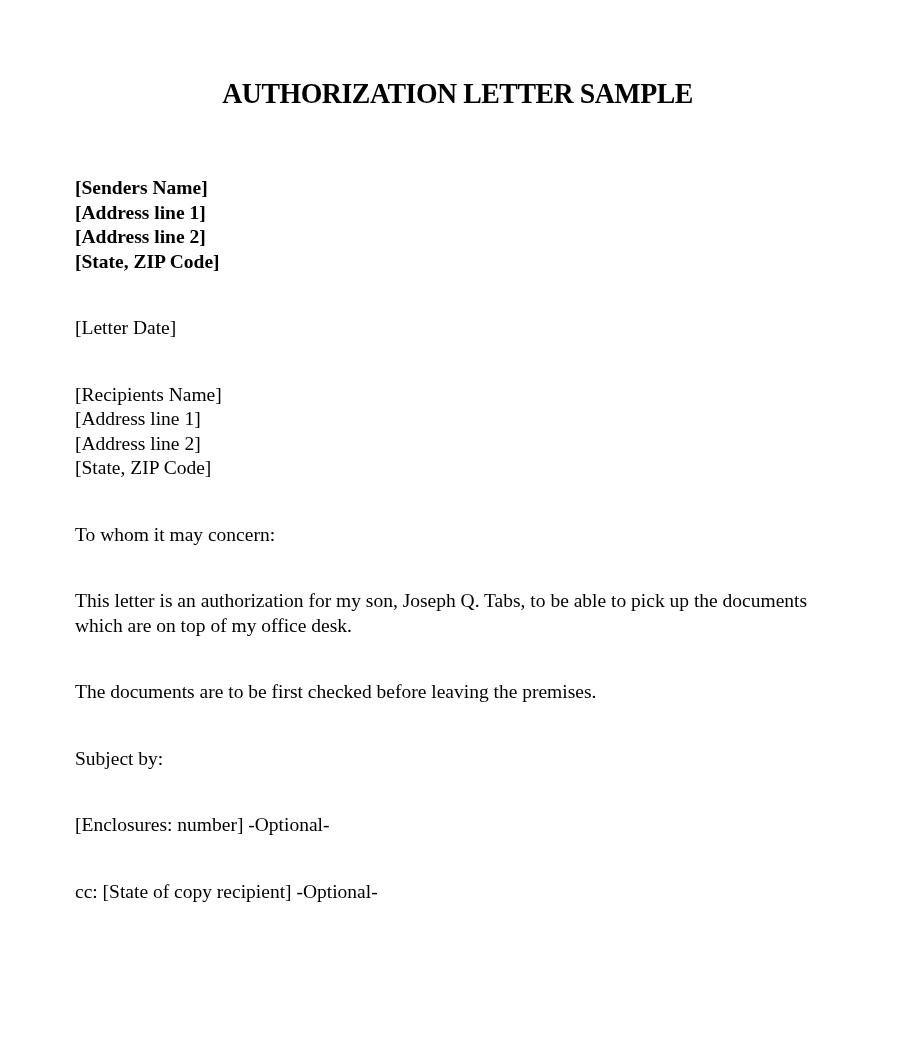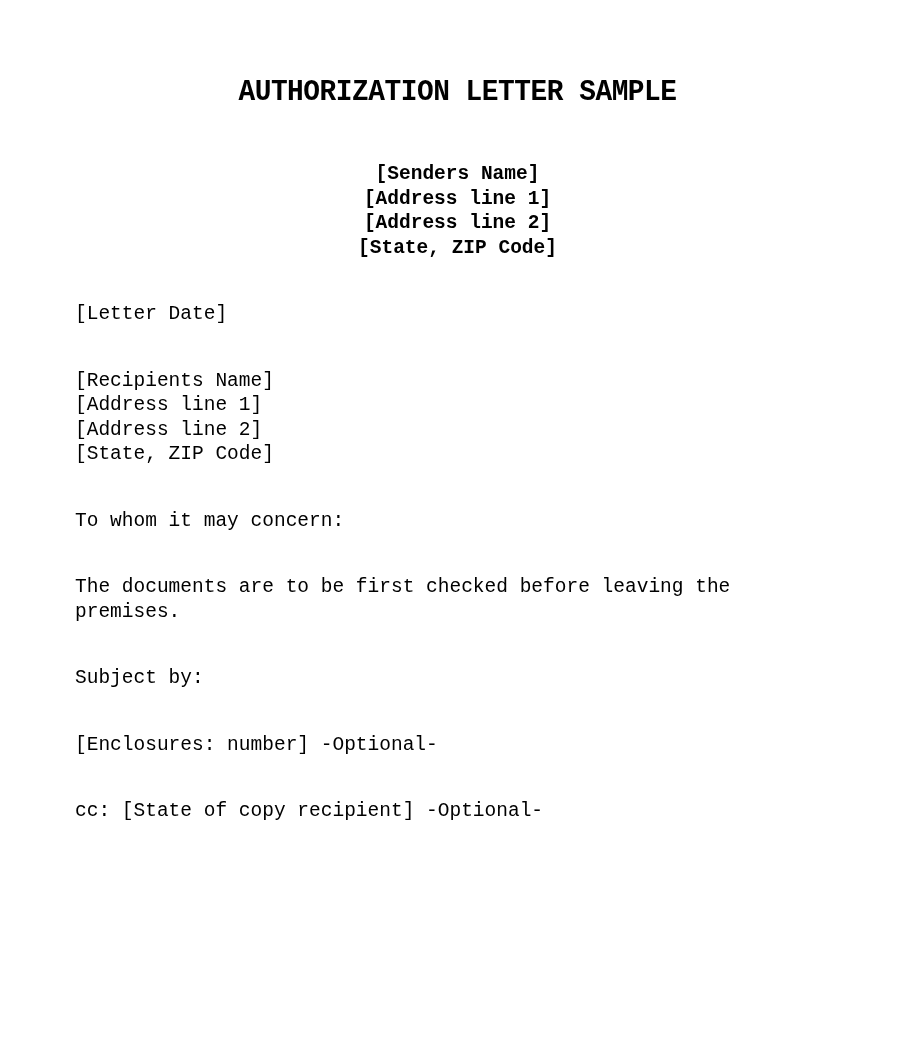--- a/index.html
+++ b/index.html
@@ -6,21 +6,21 @@
     margin: 0;
     padding: 0;
     background: #ffffff;
   }
   .page {
     position: relative;
     width: 900px;
     height: 932px;
     background: #ffffff;
     overflow: hidden;
-    font-family: Liberation Mono, monospace;
+    font-family: Liberation Serif, serif;
     color: #000000;
   }
   .content {
     padding: 76px 60px 0 75px;
   }
   .doc-title {
     margin: 0 auto;
     text-align: center;
     font-size: 29px;
     font-weight: 700;
@@ -30,22 +30,21 @@
     transform-origin: center;
     white-space: nowrap;
   }
   .block {
     margin-top: 42px;
     font-size: 19.5px;
     line-height: 24.5px;
     max-width: 765px;
   }
   .block.first-block {
-    margin-top: 52px;
-    text-align: center;
+    margin-top: 66px;
   }
   .bold {
     font-weight: 700;
   }
   .line {
     white-space: nowrap;
   }
   .para {
     white-space: normal;
   }
@@ -74,20 +73,21 @@
       <div class="line">[Address line 1]</div>
       <div class="line">[Address line 2]</div>
       <div class="line">[State, ZIP Code]</div>
     </div>
 
 
     <div class="block">
       <div class="line">To whom it may concern:</div>
     </div>
 
+    <div class="block para">This letter is an authorization for my son, Joseph Q. Tabs, to be able to pick up the documents which are on top of my office desk.</div>
 
     <div class="block para">The documents are to be first checked before leaving the premises.</div>
 
     <div class="block">
       <div class="line">Subject by:</div>
     </div>
 
     <div class="block">
       <div class="line">[Enclosures: number] -Optional-</div>
     </div>

